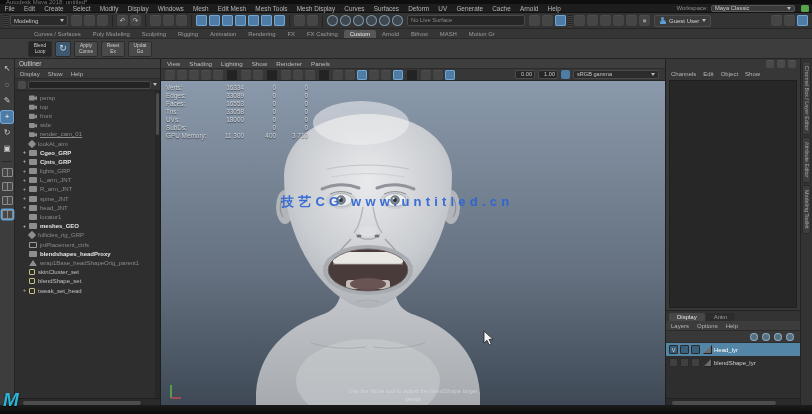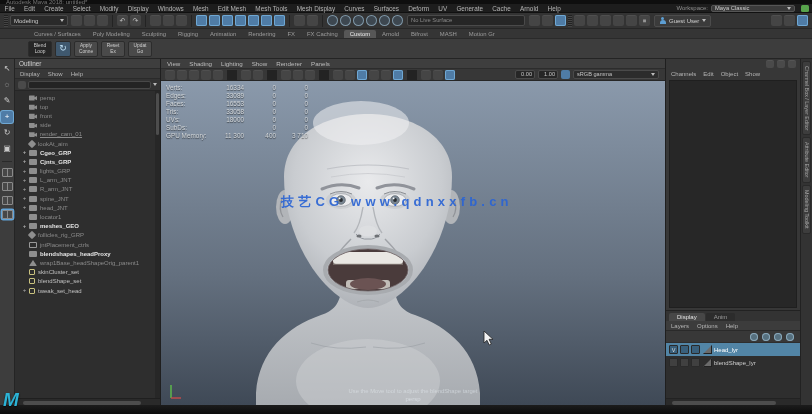--- a/index.html
+++ b/index.html
@@ -753,21 +753,21 @@
             <span class="hv">0</span>
           </div>
           <div class="hudrow">
             <span class="hl">GPU Memory:</span>
             <span class="hv">11 300</span>
             <span class="hv">400</span>
             <span class="hv">3 710</span>
           </div>
         </div>
 
-      <div class="watermark">技艺CG www.qdnxxfb.cn</div>
+      <div class="watermark">技艺CG www.untitled.cn</div>
       <div class="inview">Use the Move tool to adjust the blendShape target</div>
       <div class="camlabel">persp</div>
 
       <svg class="axisgizmo" width="16" height="18">
         <line x1="4" y1="16" x2="4" y2="3" stroke="#5fbf4a" stroke-width="1.4"></line>
         <line x1="4" y1="16" x2="14" y2="16" stroke="#c84b4b" stroke-width="1.4"></line>
       </svg>
 
       <svg class="cursor" width="11" height="15">
         <polygon points="1,0 1,12 4,9.3 6.2,14 8.3,13 6.1,8.3 10,8.3" fill="#f2f2f2" stroke="#222" stroke-width="0.8"></polygon>

